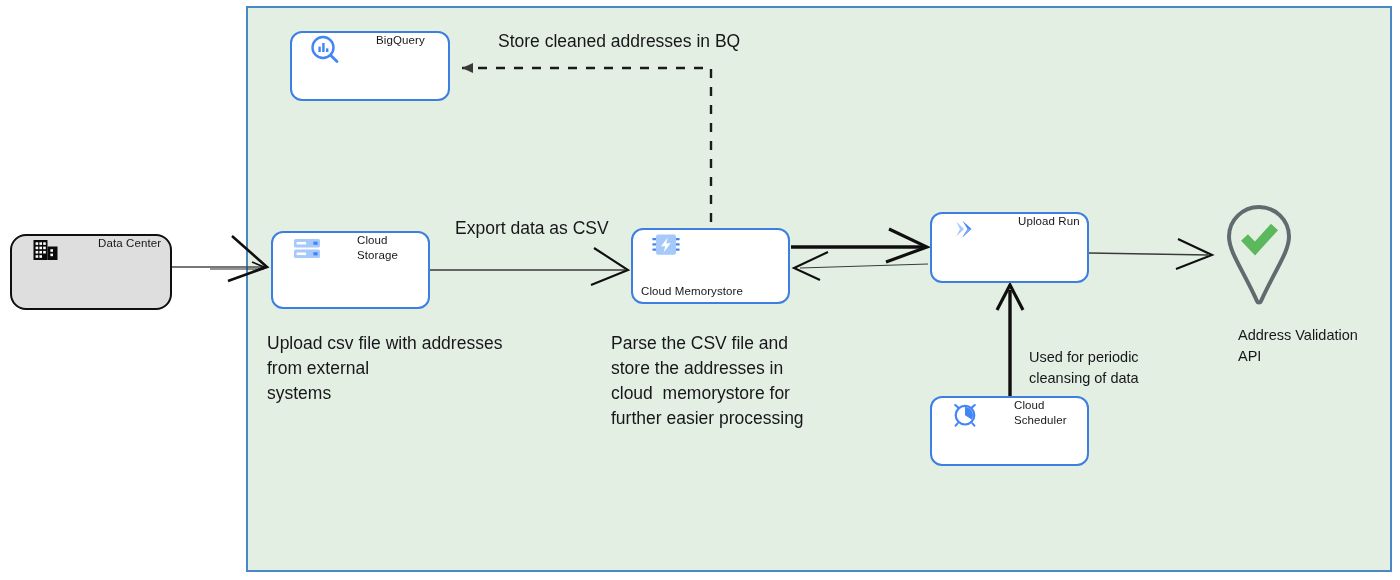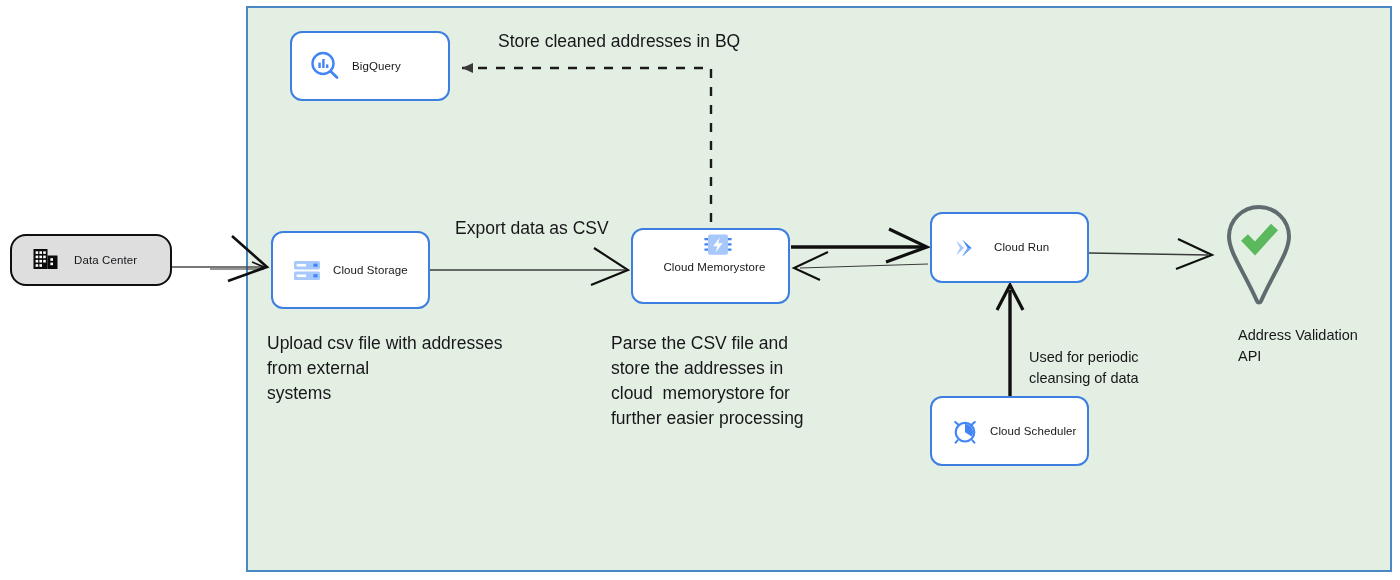--- a/index.html
+++ b/index.html
@@ -28,24 +28,25 @@
     height: 566px;
     background: #e4efe4;
     border: 2px solid #4a87c5;
     box-sizing: border-box;
   }
   
   .node {
     position: absolute;
     box-sizing: border-box;
     display: flex;
-    align-items: center;
+    align-items: flex-start;
     background: #ffffff;
     border: 2px solid #3d7fe0;
     border-radius: 12px;
+    gap: 24px;
   }
   .node.external {
     background: #dededf;
     border: 2px solid #0f0f0f;
     border-radius: 16px;
   }
   .node .ico {
     flex: 0 0 auto;
     display: flex;
     align-items: center;
@@ -55,21 +56,21 @@
     font-size: 11.5px;
     color: #17171a;
     line-height: 1.28;
     letter-spacing: 0.1px;
   }
   
   #node-bigquery    { left: 290px; top: 31px;  width: 160px; height: 70px; }
   #node-bigquery .ico { width: 46px; margin-left: 10px; }
   #node-bigquery .lbl { margin-left: 4px; }
 
-  #node-datacenter  { left: 10px;  top: 234px; width: 162px; height: 52px; }
+  #node-datacenter  { left: 10px;  top: 234px; width: 162px; height: 76px; }
   #node-datacenter .ico { width: 44px; margin-left: 12px; }
   #node-datacenter .lbl { margin-left: 6px; font-size: 11.5px; }
 
   #node-storage     { left: 271px; top: 231px; width: 159px; height: 78px; }
   #node-storage .ico { width: 40px; margin-left: 14px; }
   #node-storage .lbl { margin-left: 6px; }
 
   #node-memorystore { left: 631px; top: 228px; width: 159px; height: 76px; flex-direction: column; }
   #node-memorystore .ico { width: 38px; margin-left: 14px; }
   #node-memorystore .lbl { margin-left: 8px; }
@@ -234,21 +235,21 @@
   </div>
 
   <div class="node" id="node-cloudrun">
     <span class="ico">
       <svg width="32" height="30" viewBox="0 0 32 30">
         <path d="M13.2,6.5 L22.6,15 L13.2,23.5 L18.6,15 Z" fill="#4285f4"></path>
         <path d="M7.2,7.4 L15.0,15 L7.2,22.6 L11.0,15 Z" fill="#a6c8fb"></path>
         <path d="M22.6,15 L13.2,23.5 L18.6,15 Z" fill="#7aa9f7"></path>
       </svg>
     </span>
-    <span class="lbl">Cloud Run</span>
+    <span class="lbl">Upload Run</span>
   </div>
 
   <div class="node" id="node-scheduler">
     <span class="ico">
       <svg width="32" height="32" viewBox="0 0 32 32">
         <g stroke="#4285f4" stroke-width="2.1" fill="none" stroke-linecap="round">
           <line x1="6.2" y1="7.0" x2="9.0" y2="9.4"></line>
           <line x1="25.8" y1="7.0" x2="23.0" y2="9.4"></line>
           <line x1="8.6" y1="25.4" x2="6.6" y2="27.6"></line>
           <line x1="23.4" y1="25.4" x2="25.4" y2="27.6"></line>

